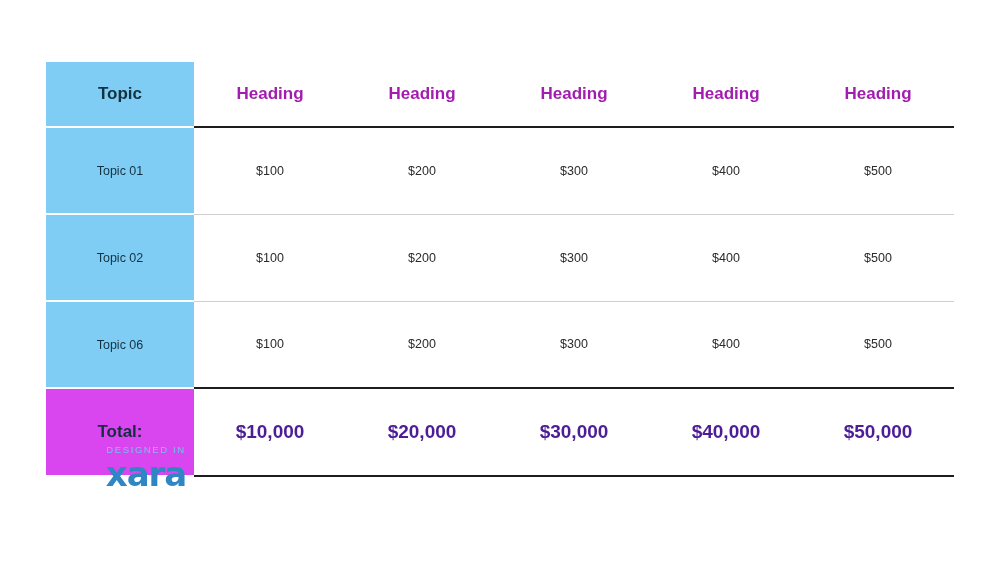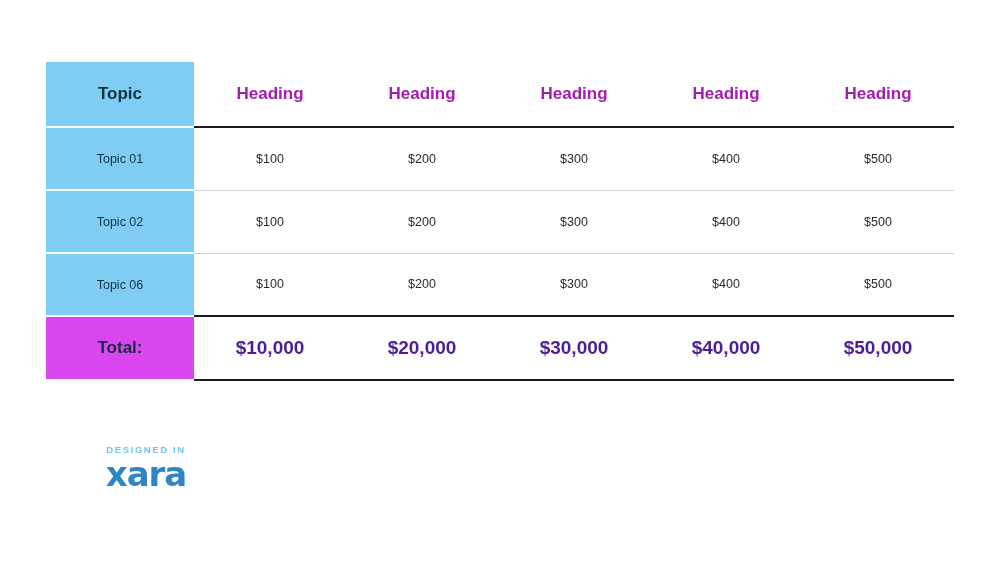--- a/index.html
+++ b/index.html
@@ -48,21 +48,21 @@
     border: none;
   }
   thead th.topic-head {
     background: #7fcdf5;
     color: #12323f;
     font-size: 17px;
   }
 
   
   tbody td {
-    padding: 0;
+    padding: 12px;
     margin: 0;
     height: 61px;
     vertical-align: middle;
     text-align: center;
     font-size: 12.5px;
     color: #2a2a2a;
     border: none;
   }
   tbody td.topic-cell {
     background: #7fcdf5;
@@ -107,21 +107,21 @@
     position: absolute;
     left: 76px;
     top: 444px;
     width: 140px;
     text-align: center;
     user-select: none;
   }
   .logo .designed {
     font-size: 9.5px;
     letter-spacing: 1.6px;
-    font-weight: bold;
+    font-weight: normal;
     color: #6fc5ef;
     margin-bottom: 2px;
   }
   .logo .wordmark {
     font-size: 34px;
     line-height: 34px;
     font-weight: bold;
     color: #2f86c5;
     letter-spacing: -1px;
     font-family: "DejaVu Sans", sans-serif;

